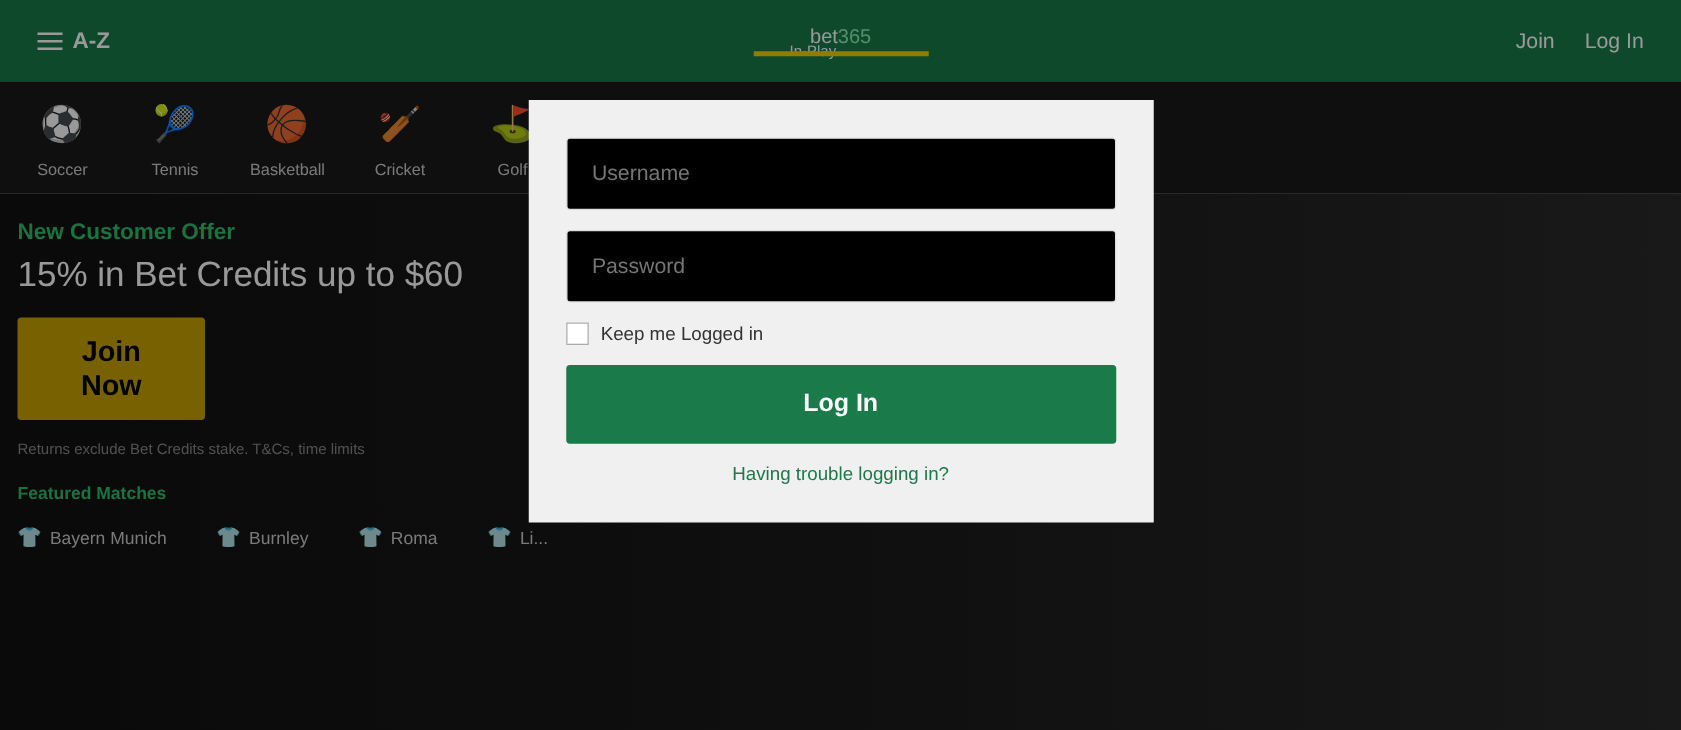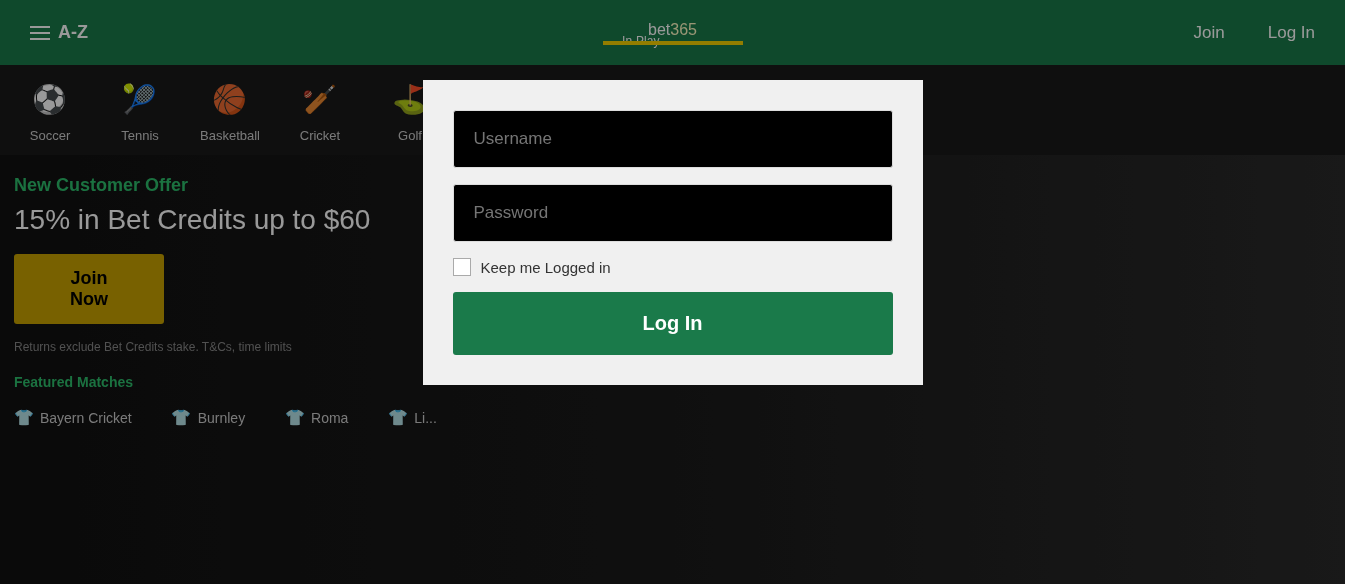--- a/index.html
+++ b/index.html
@@ -47,32 +47,32 @@
       left: 50%;
       transform: translateX(-50%);
       display: flex;
       flex-direction: column;
       align-items: center;
     }
     .logo-bet {
       color: white;
     }
     .logo-365 {
-      color: #fef9c3;
+      color: #86efac;
       margin-top: 16px;
     }
     .logo-underline {
       width: 140px;
       height: 4px;
       background: #f5d000;
       margin-top: 2px;
     }
     .nav-right {
       display: flex;
-      gap: 43px;
+      gap: 24px;
       color: white;
       font-size: 17px;
     }
     .nav-right span {
       cursor: pointer;
     }
     .in-play-label {
       color: white;
       font-size: 12px;
       cursor: pointer;
@@ -128,21 +128,21 @@
     .offer-title {
       color: white;
       font-size: 28px;
       font-weight: normal;
       margin-bottom: 18px;
     }
     .join-now-btn {
       background: #c8a200;
       color: #000;
       font-weight: bold;
-      font-size: 18px;
+      font-size: 23px;
       border: none;
       padding: 14px 40px;
       cursor: pointer;
       border-radius: 3px;
       width: 150px;
       margin-bottom: 16px;
     }
     .disclaimer {
       color: #888;
       font-size: 12px;
@@ -306,21 +306,21 @@
 
 <div class="main-area">
   <div class="new-customer-label">New Customer Offer</div>
   <div class="offer-title">15% in Bet Credits up to $60</div>
   <button class="join-now-btn">Join Now</button>
   <div class="disclaimer">Returns exclude Bet Credits stake. T&amp;Cs, time limits</div>
   <div class="featured-matches">Featured Matches</div>
   <div class="match-row">
     <div class="match-item">
       <span class="team-icon">👕</span>
-      <span>Bayern Cricket</span>
+      <span>Bayern Munich</span>
     </div>
     <div class="match-item">
       <span class="team-icon">👕</span>
       <span>Burnley</span>
     </div>
     <div class="match-item">
       <span class="team-icon">👕</span>
       <span>Roma</span>
     </div>
     <div class="match-item">
@@ -332,14 +332,15 @@
 
 <div class="modal-overlay">
   <div class="login-modal">
     <input class="login-input" type="text" placeholder="Username" style="">
     <input class="login-input" type="password" placeholder="Password" style="">
     <div class="keep-logged-row">
       <div class="keep-checkbox"></div>
       <span class="keep-label">Keep me Logged in</span>
     </div>
     <button class="login-btn">Log In</button>
+    <a class="trouble-link">Having trouble logging in?</a>
   </div>
 </div>
 
 </body></html>

